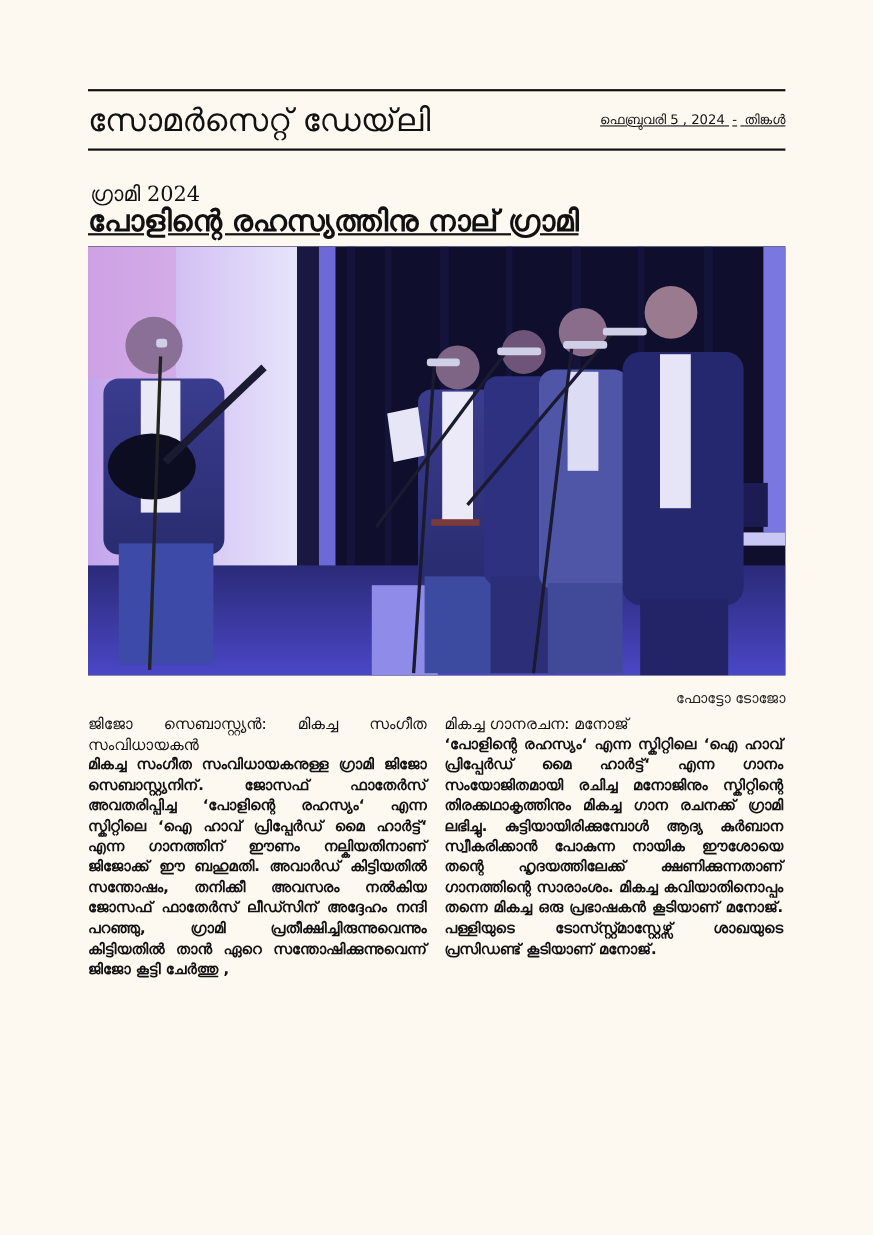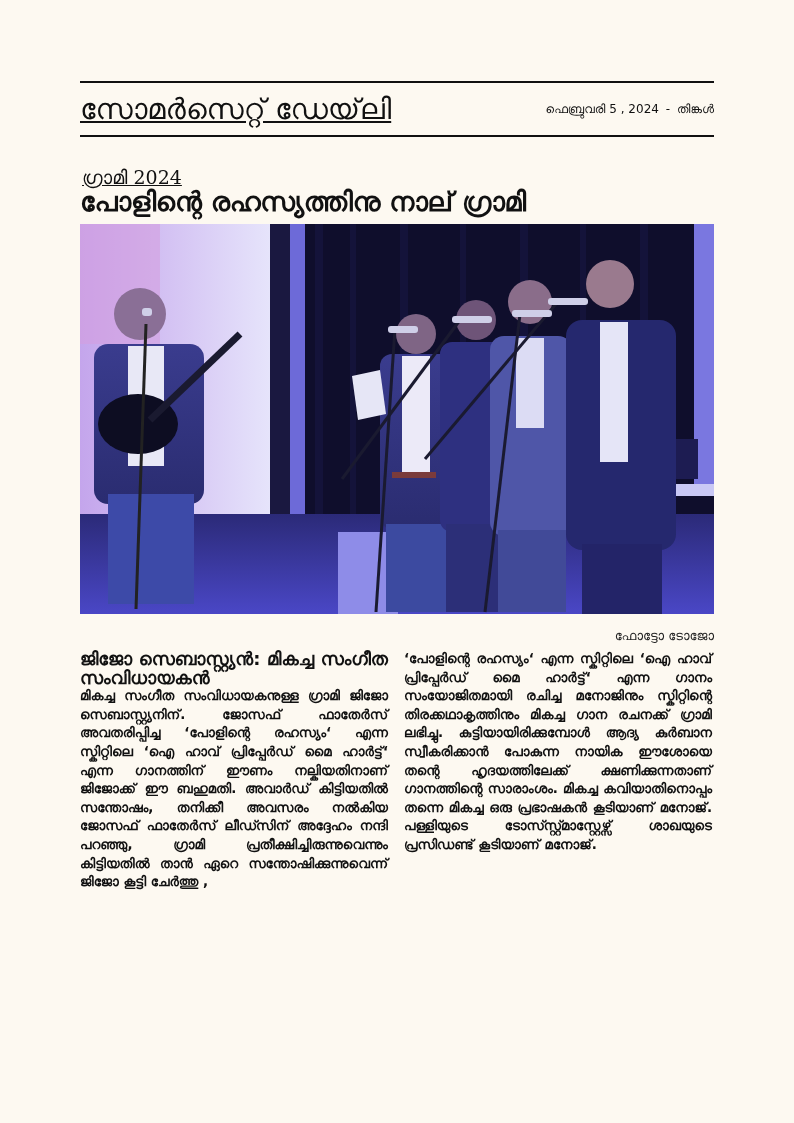--- a/index.html
+++ b/index.html
@@ -11,49 +11,49 @@
     position: relative;
     overflow: hidden;
   }
   .rule { position: absolute; left: 80px; width: 634px; height: 2px; background: #111; }
   .rule.top { top: 81px; }
   .rule.bottom { top: 135px; }
   .masthead {
     position: absolute; left: 80px; top: 86px; width: 634px; height: 46px;
     display: flex; align-items: center; justify-content: space-between;
   }
-  .paper-name { font-size: 29px; font-weight: normal; letter-spacing: 0px; text-decoration: underline; }
-  .dateline { font-size: 12px; }
+  .paper-name { font-size: 29px; font-weight: normal; letter-spacing: 0px; }
+  .dateline { font-size: 12px; text-decoration: underline; }
   .kicker {
     position: absolute; left: 82px; top: 166px;
-    font-family: "DejaVu Serif", serif; font-size: 19px; text-decoration: underline;
+    font-family: "DejaVu Serif", serif; font-size: 19px;
   }
   .headline {
     position: absolute; left: 80px; top: 186px;
-    font-size: 27px; font-weight: bold; letter-spacing: -0.3px;
+    font-size: 27px; font-weight: bold; letter-spacing: -0.3px; text-decoration: underline;
   }
   .photo {
     position: absolute; left: 80px; top: 224px; width: 634px; height: 390px;
     overflow: hidden;
     background: #1d1a4a;
   }
   .photo svg { display: block; }
   .caption {
     position: absolute; right: 80px; top: 628px;
     font-size: 13px; color: #222;
   }
   .col {
     position: absolute; top: 650px; width: 308px;
     font-size: 13.4px; line-height: 18.6px;
     text-align: justify;
   }
   .col.left { left: 80px; }
   .col.right { left: 404px; }
   .col h2 {
-    margin: 0; font-size: 18px; line-height: 18.6px; font-weight: bold;
+    margin: 0; font-size: 14px; line-height: 18.6px; font-weight: normal;
     text-align: justify; text-align-last: auto;
   }
   .col p { margin: 0; font-weight: bold; }
 </style>
 </head>
 <body>
 
 <div class="rule top"></div>
 
 <header class="masthead">
@@ -169,14 +169,15 @@
 </figure>
 
 <div class="caption">ഫോട്ടോ ടോജോ</div>
 
 <section class="col left">
   <h2>ജിജോ സെബാസ്റ്റ്യൻ: മികച്ച സംഗീത സംവിധായകൻ</h2>
   <p>മികച്ച സംഗീത സംവിധായകനുള്ള ഗ്രാമി ജിജോ സെബാസ്റ്റ്യനിന്. ജോസഫ് ഫാതേർസ് അവതരിപ്പിച്ച ‘പോളിന്റെ രഹസ്യം‘ എന്ന സ്കിറ്റിലെ ‘ഐ ഹാവ് പ്രിപ്പേർഡ് മൈ ഹാർട്ട്‘ എന്ന ഗാനത്തിന് ഈണം നല്കിയതിനാണ് ജിജോക്ക് ഈ ബഹുമതി. അവാർഡ് കിട്ടിയതിൽ സന്തോഷം, തനിക്കീ അവസരം നൽകിയ ജോസഫ് ഫാതേർസ് ലീഡ്സിന് അദ്ദേഹം നന്ദി പറഞ്ഞു, ഗ്രാമി പ്രതീക്ഷിച്ചിരുന്നുവെന്നും കിട്ടിയതിൽ താൻ ഏറെ സന്തോഷിക്കുന്നുവെന്ന് ജിജോ കൂട്ടി ചേർത്തു ,</p>
 </section>
 
 <section class="col right">
+  <h2>മികച്ച ഗാനരചന: മനോജ്</h2>
   <p>‘പോളിന്റെ രഹസ്യം‘ എന്ന സ്കിറ്റിലെ ‘ഐ ഹാവ് പ്രിപ്പേർഡ് മൈ ഹാർട്ട്‘ എന്ന ഗാനം സംയോജിതമായി രചിച്ച മനോജിനും സ്കിറ്റിന്റെ തിരക്കഥാകൃത്തിനും മികച്ച ഗാന രചനക്ക് ഗ്രാമി ലഭിച്ചു. കുട്ടിയായിരിക്കുമ്പോൾ ആദ്യ കുർബാന സ്വീകരിക്കാൻ പോകുന്ന നായിക ഈശോയെ തന്റെ ഹൃദയത്തിലേക്ക് ക്ഷണിക്കുന്നതാണ് ഗാനത്തിന്റെ സാരാംശം. മികച്ച കവിയാതിനൊപ്പം തന്നെ മികച്ച ഒരു പ്രഭാഷകൻ കൂടിയാണ് മനോജ്. പള്ളിയുടെ ടോസ്സ്റ്റ്മാസ്റ്റേഴ്സ് ശാഖയുടെ പ്രസിഡണ്ട് കൂടിയാണ് മനോജ്.</p>
 </section>
 
 </body></html>

